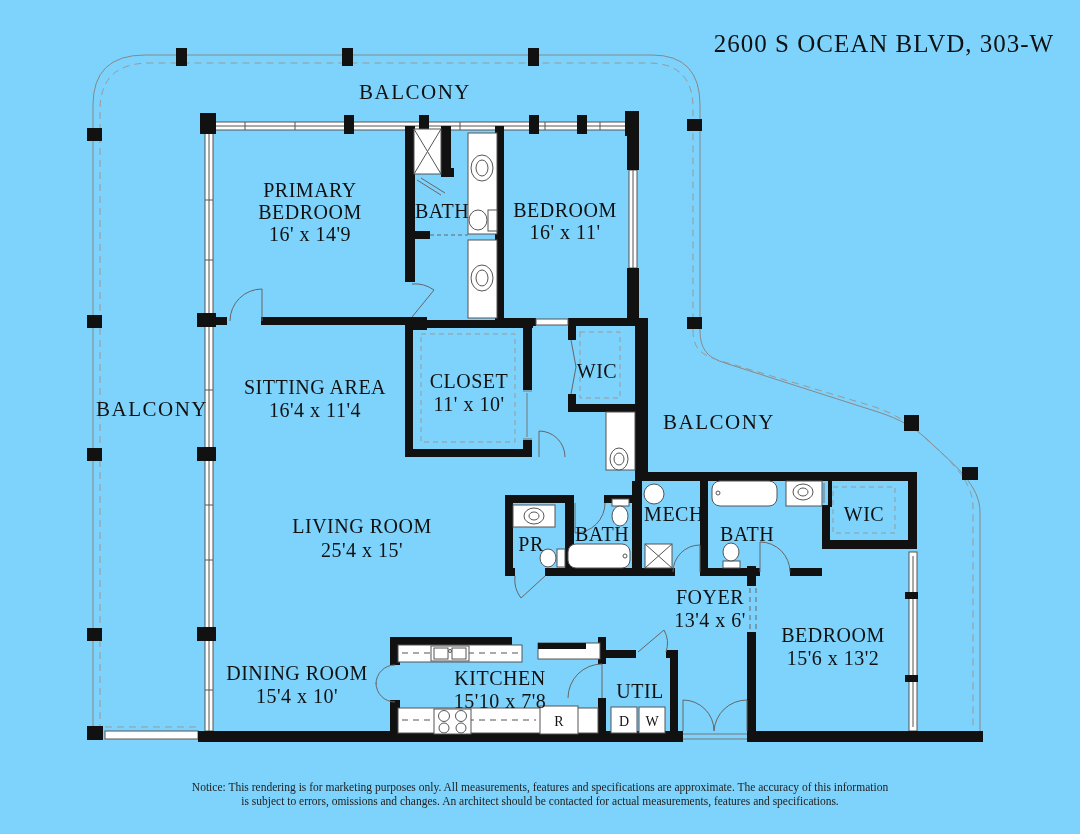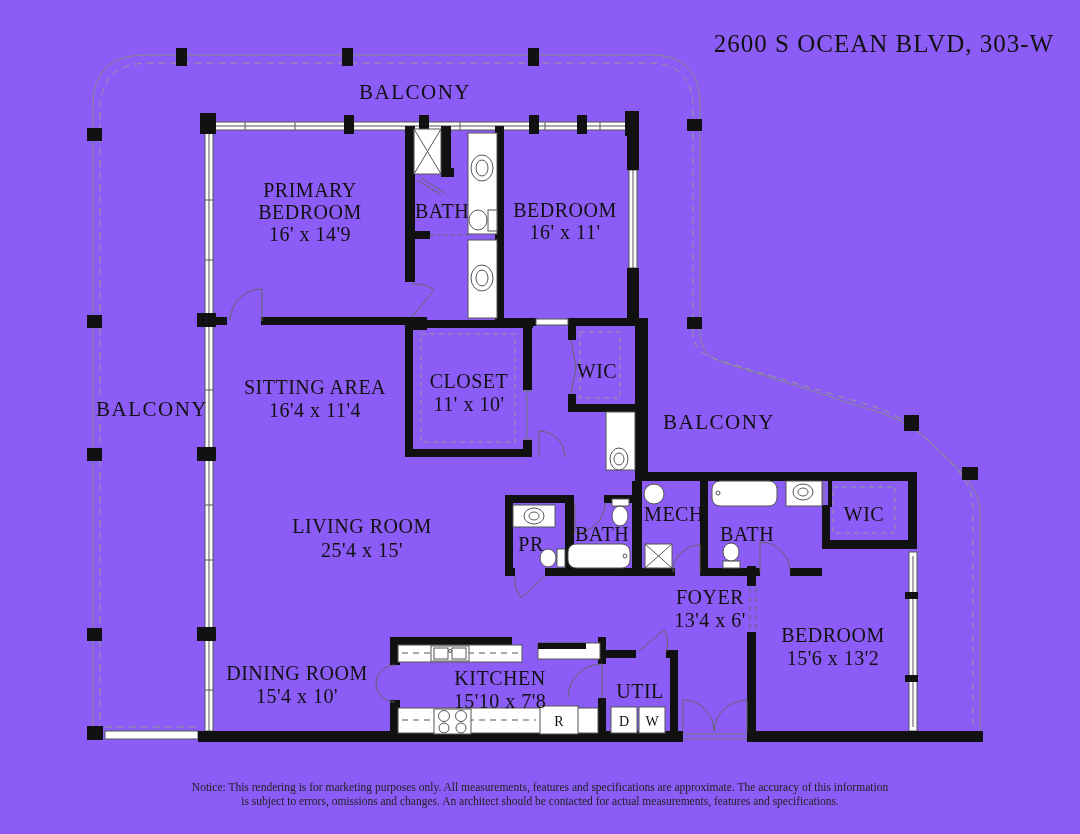--- a/index.html
+++ b/index.html
@@ -1,16 +1,16 @@
 <!DOCTYPE html>
 <html><head>
 <meta charset="utf-8">
 <style>
   html,body{margin:0;padding:0;background:#ffffff;}
-  .page{width:1080px;height:834px;position:relative;background:#8b5cf6;overflow:hidden;}
+  .page{width:1080px;height:834px;position:relative;background:#7dd3fc;overflow:hidden;}
   svg{display:block;}
   text{font-family:"Liberation Serif","DejaVu Serif",serif;fill:#111;}
   .lbl{font-size:20px;text-anchor:middle;letter-spacing:.5px;}
   .balc{font-size:21px;text-anchor:middle;letter-spacing:1.5px;}
   .ttl{font-size:25px;text-anchor:middle;letter-spacing:1px;}
   .sm{font-size:14px;text-anchor:middle;}
   .ntc{font-size:11.5px;text-anchor:middle;fill:#222;}
   .wall{fill:#111;stroke:none;}
   .thin{fill:none;stroke:#555;stroke-width:1;}
   .win{fill:#fff;stroke:#555;stroke-width:1;}

